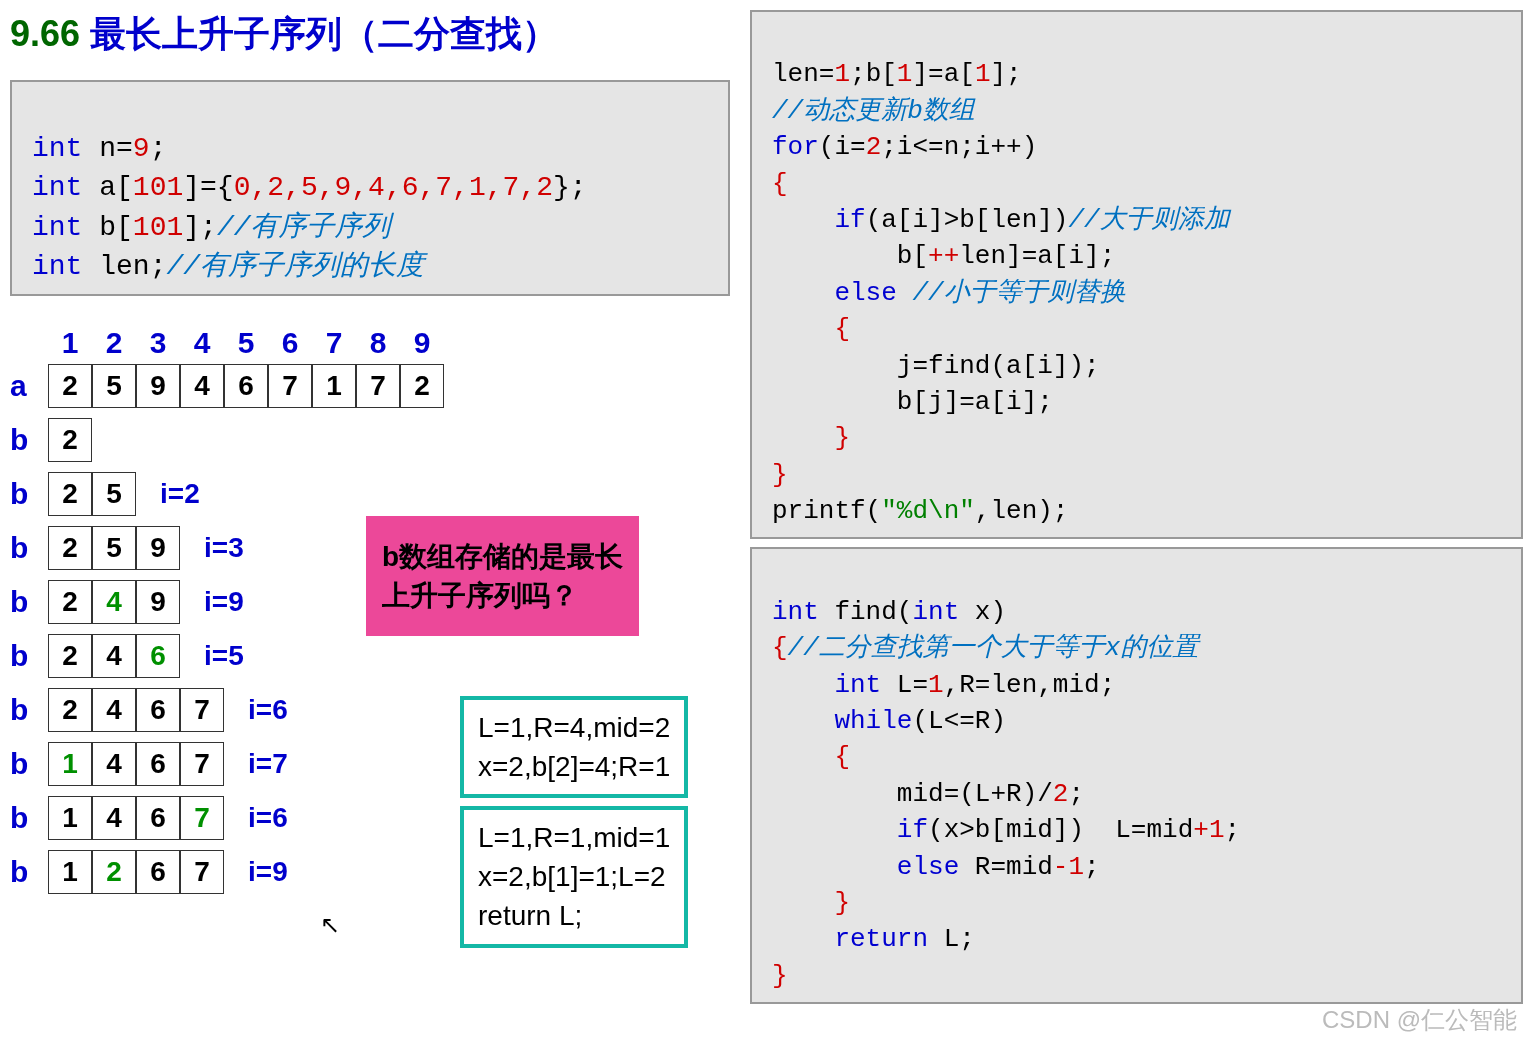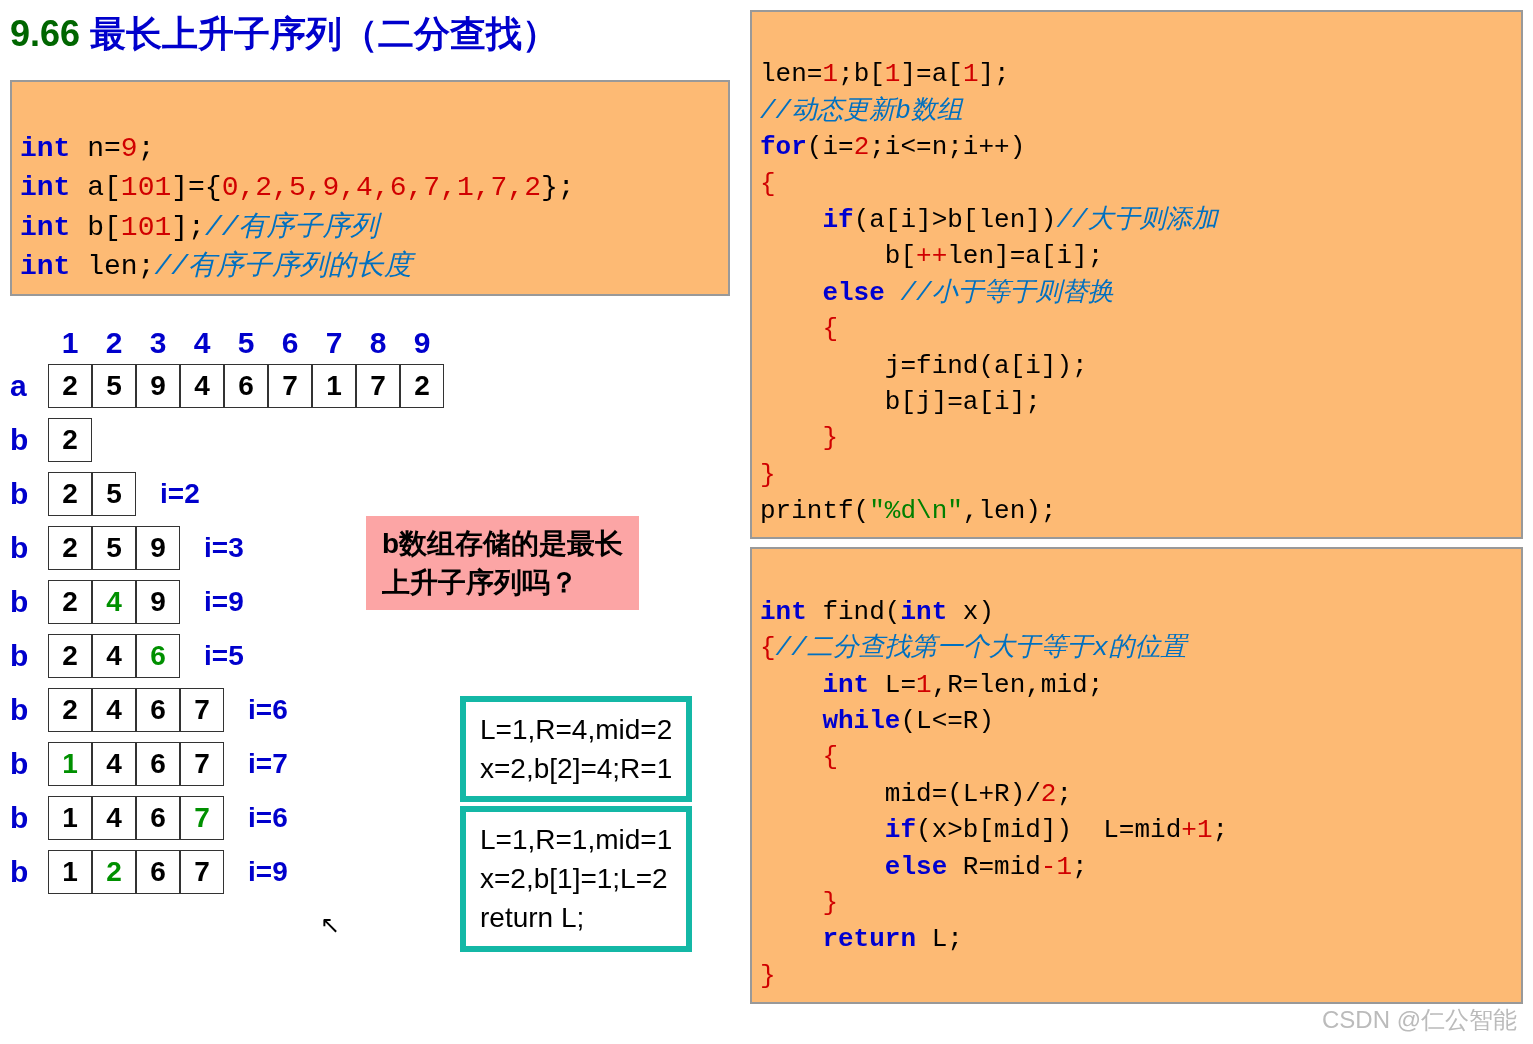--- a/index.html
+++ b/index.html
@@ -25,29 +25,29 @@
 }
 .title {
   font-size: 36px;
   font-weight: bold;
   margin-bottom: 21px;
 }
 .title .num { color: #006600; }
 .title .txt { color: #0000cc; }
 .codebox {
   border: 2px solid #999;
-  background: #fdba74;
-  padding: 8px 8px;
+  background: #e5e5e5;
+  padding: 8px 20px;
   font-family: Consolas, "Courier New", monospace;
   font-size: 28px;
   line-height: 1.4;
   white-space: pre;
 }
 .codebox.small { font-size: 26px; }
-.kw { color: #0000d0; font-weight: bold; }
+.kw { color: #0000d0; font-weight: normal; }
 .red { color: #d00000; }
 .cmt { color: #0070c0; font-style: italic; }
 .str { color: #008000; }
 
 .trace-area {
   margin-top: 30px;
   position: relative;
   font-family: Consolas, Arial, sans-serif;
 }
 .idx-row {
@@ -93,29 +93,29 @@
   margin-left: 24px;
   font-size: 28px;
   color: #0000cc;
   font-weight: bold;
   text-align: center;
 }
 .question {
   position: absolute;
   left: 356px;
   top: 190px;
-  background: #fca5a5;
-  padding: 8px 16px;
+  background: #ec4899;
+  padding: 21px 16px;
   font-size: 28px;
   color: #000;
   font-weight: bold;
   line-height: 1.4;
 }
 .tracebox {
-  border: 6px solid #14b8a6;
+  border: 4px solid #14b8a6;
   padding: 8px 14px;
   font-size: 28px;
   line-height: 1.4;
   color: #000;
   position: absolute;
   left: 450px;
   white-space: pre-line;
 }
 .tracebox.t1 { top: 370px; }
 .tracebox.t2 { top: 480px; }

